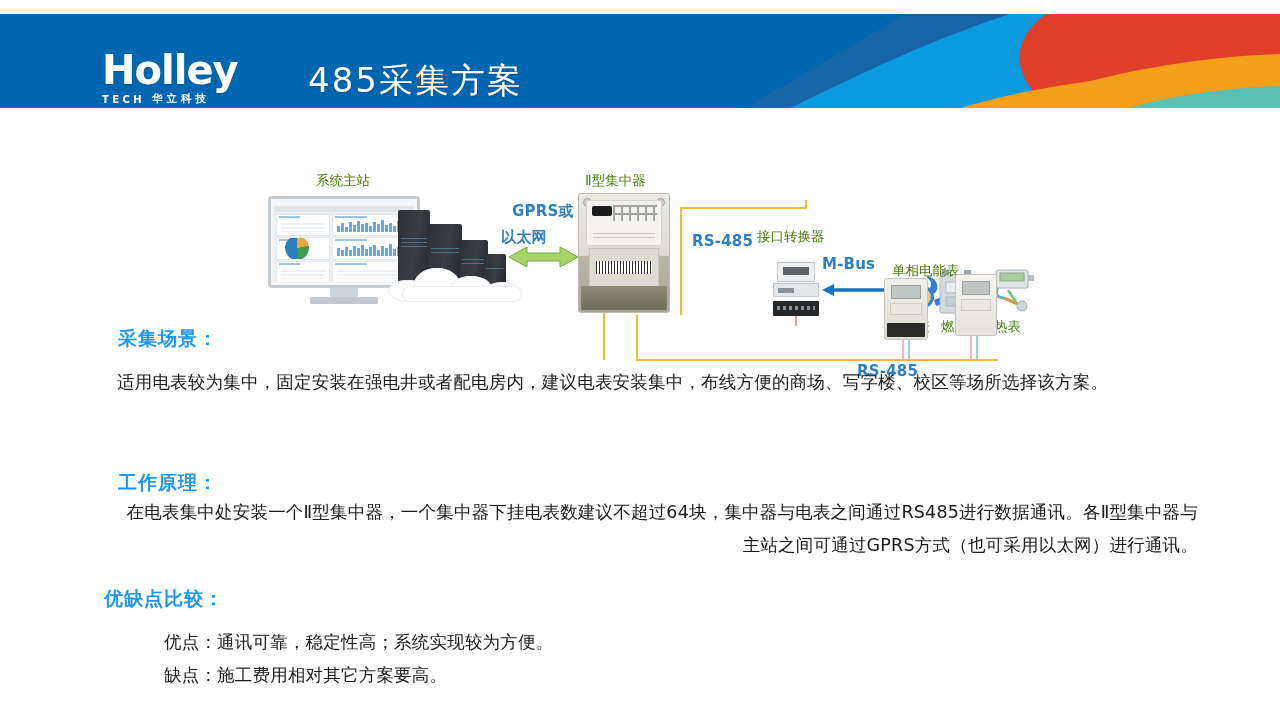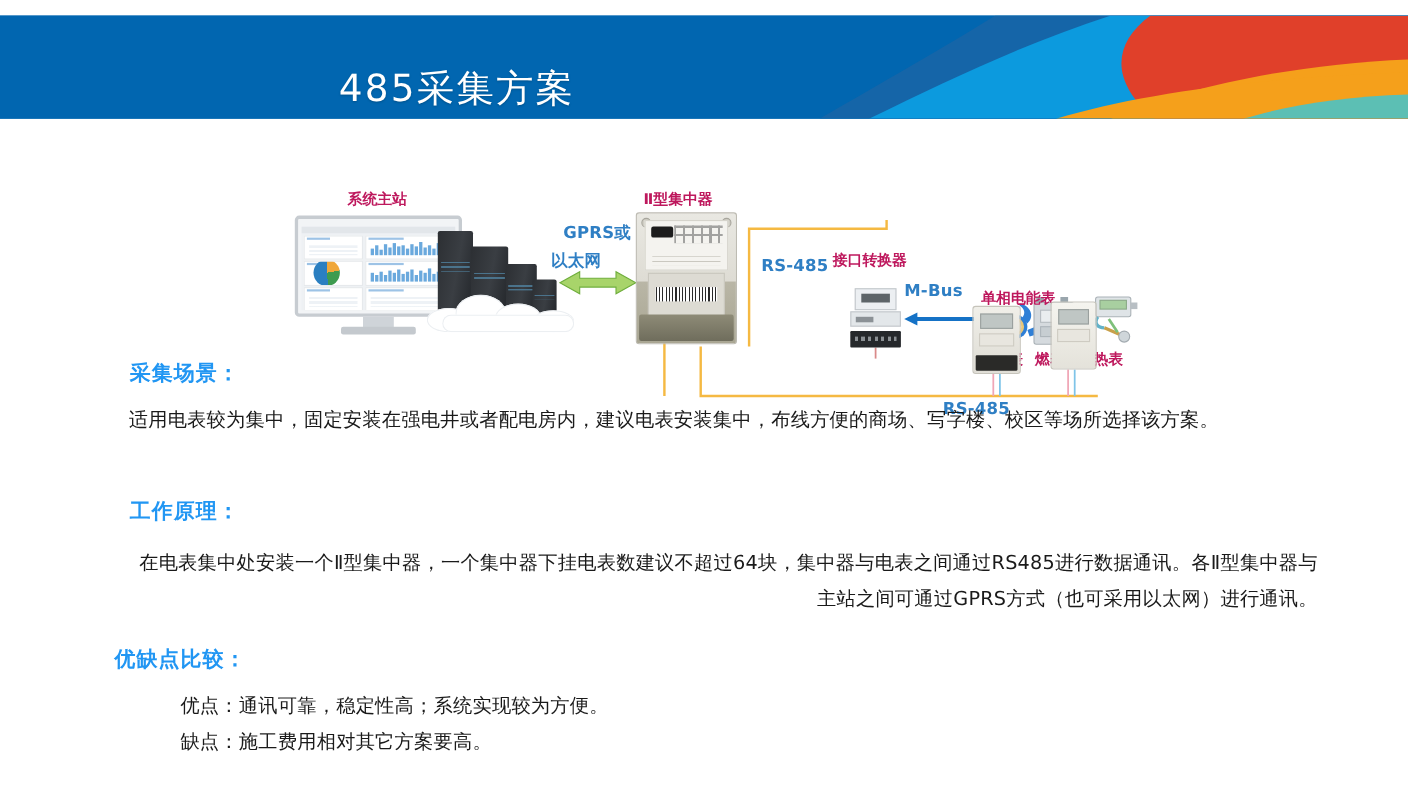--- a/index.html
+++ b/index.html
@@ -28,21 +28,21 @@
   .logo-sub .cn{letter-spacing:4px;font-size:10.5px;}
   .title{
     position:absolute;left:308px;top:44px;
     font-size:34px;color:#ffffff;letter-spacing:2px;
     font-family:"DejaVu Sans","Liberation Sans",sans-serif;
     text-shadow:0 1px 2px rgba(0,0,0,.22);
   }
 
   
   .diagram{position:absolute;left:0;top:110px;width:1280px;height:260px;}
-  .dlabel{position:absolute;font-size:13.5px;color:#be185d;font-weight:bold;white-space:nowrap;}
+  .dlabel{position:absolute;font-size:13.5px;color:#4d7c0f;font-weight:normal;white-space:nowrap;}
   .blabel{position:absolute;font-size:15px;color:#2f7fc4;font-weight:bold;white-space:nowrap;letter-spacing:.2px;}
   .wire-svg{position:absolute;left:0;top:0;width:1280px;height:260px;}
 
   
   .monitor{position:absolute;left:268px;top:86px;width:152px;height:110px;}
   .mon-screen{position:absolute;left:0;top:0;width:152px;height:92px;border:3px solid #c7ccd1;border-radius:4px;background:#f2f4f6;box-sizing:border-box;}
   .mon-inner{position:absolute;left:3px;top:7px;right:3px;bottom:3px;background:#eef1f4;overflow:hidden;}
   .mon-bar{position:absolute;left:0;top:0;width:100%;height:6px;background:#e2e6ea;}
   .mon-grid{position:absolute;left:2px;top:8px;right:2px;bottom:2px;display:grid;grid-template-columns:40% 60%;grid-template-rows:33% 34% 33%;gap:1.5px;}
   .card{background:#fff;border:1px solid #e6e9ec;position:relative;overflow:hidden;}
@@ -119,20 +119,27 @@
       <rect x="0" y="0" width="1280" height="94" fill="#0166b0"></rect>
       <path d="M745,94 L1280,94 L1280,0 L905,0 C860,28 800,62 745,94 Z" fill="#1565a8"></path>
       <path d="M790,94 L1280,94 L1280,0 L1010,0 C930,26 860,60 790,94 Z" fill="#0c9ade"></path>
       <path d="M1036,94 L1280,94 L1280,0 L1048,0 C1034,30 1030,62 1036,94 Z" fill="#0c9ade"></path>
       <path d="M1046,0 L1280,0 L1280,94 L1050,94 C1010,62 1010,26 1046,0 Z" fill="#e0402a"></path>
       <path d="M1010,94 L1280,94 L1280,40 C1180,44 1080,64 1010,94 Z" fill="#f5a01b"></path>
       <path d="M960,94 L1280,94 L1280,52 C1150,56 1040,70 960,94 Z" fill="#f5a01b"></path>
       <path d="M1130,94 L1280,94 L1280,72 C1220,74 1170,82 1130,94 Z" fill="#5cbfb4"></path>
     </svg>
 
+    <div class="logo">
+      <div class="logo-word">Holley</div>
+      <div class="logo-sub">
+        <span>TECH</span>
+        <span class="cn">华立科技</span>
+      </div>
+    </div>
 
     <div class="title">485采集方案</div>
   </div>
 
   <div class="diagram">
 
     <svg class="wire-svg" viewBox="0 0 1280 260">
 
       <polyline points="681,205 681,98 806,98 806,90" fill="none" stroke="#f5b942" stroke-width="2.2"></polyline>
 
@@ -332,21 +339,21 @@
         </div>
     </div>
     <div class="blabel" style="left:857px;top:252px;">RS-485</div>
   </div>
 
   <div class="body">
 
     <div class="sec head2" style="left:118px;top:8px;">采集场景：</div>
     <div class="sec para indent" style="left:82px;top:48px;width:1116px;">适用电表较为集中，固定安装在强电井或者配电房内，建议电表安装集中，布线方便的商场、写字楼、校区等场所选择该方案。</div>
 
-    <div class="sec head2" style="left:118px;top:134px;">工作原理：</div>
+    <div class="sec head2" style="left:118px;top:152px;">工作原理：</div>
     <div class="sec para indent" style="left:82px;top:178px;width:1116px;text-align:right;">在电表集中处安装一个Ⅱ型集中器，一个集中器下挂电表数建议不超过64块，集中器与电表之间通过RS485进行数据通讯。各Ⅱ型集中器与主站之间可通过GPRS方式（也可采用以太网）进行通讯。</div>
 
     <div class="sec head2" style="left:104px;top:268px;">优缺点比较：</div>
     <div class="sec para" style="left:164px;top:308px;width:1000px;">优点：通讯可靠，稳定性高；系统实现较为方便。</div>
     <div class="sec para" style="left:164px;top:341px;width:1000px;">缺点：施工费用相对其它方案要高。</div>
 
   </div>
 
 </div>
 

